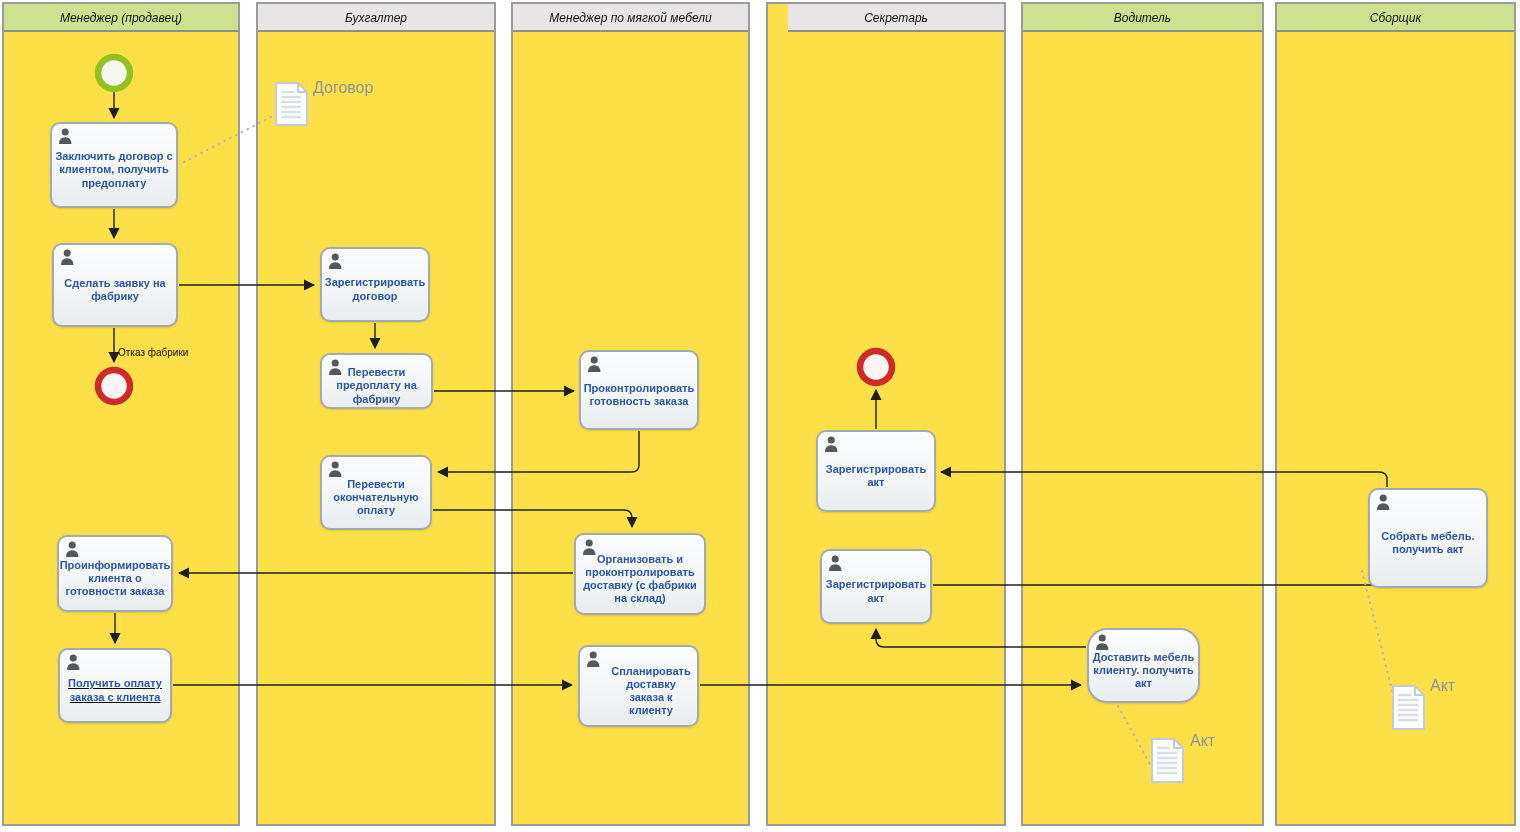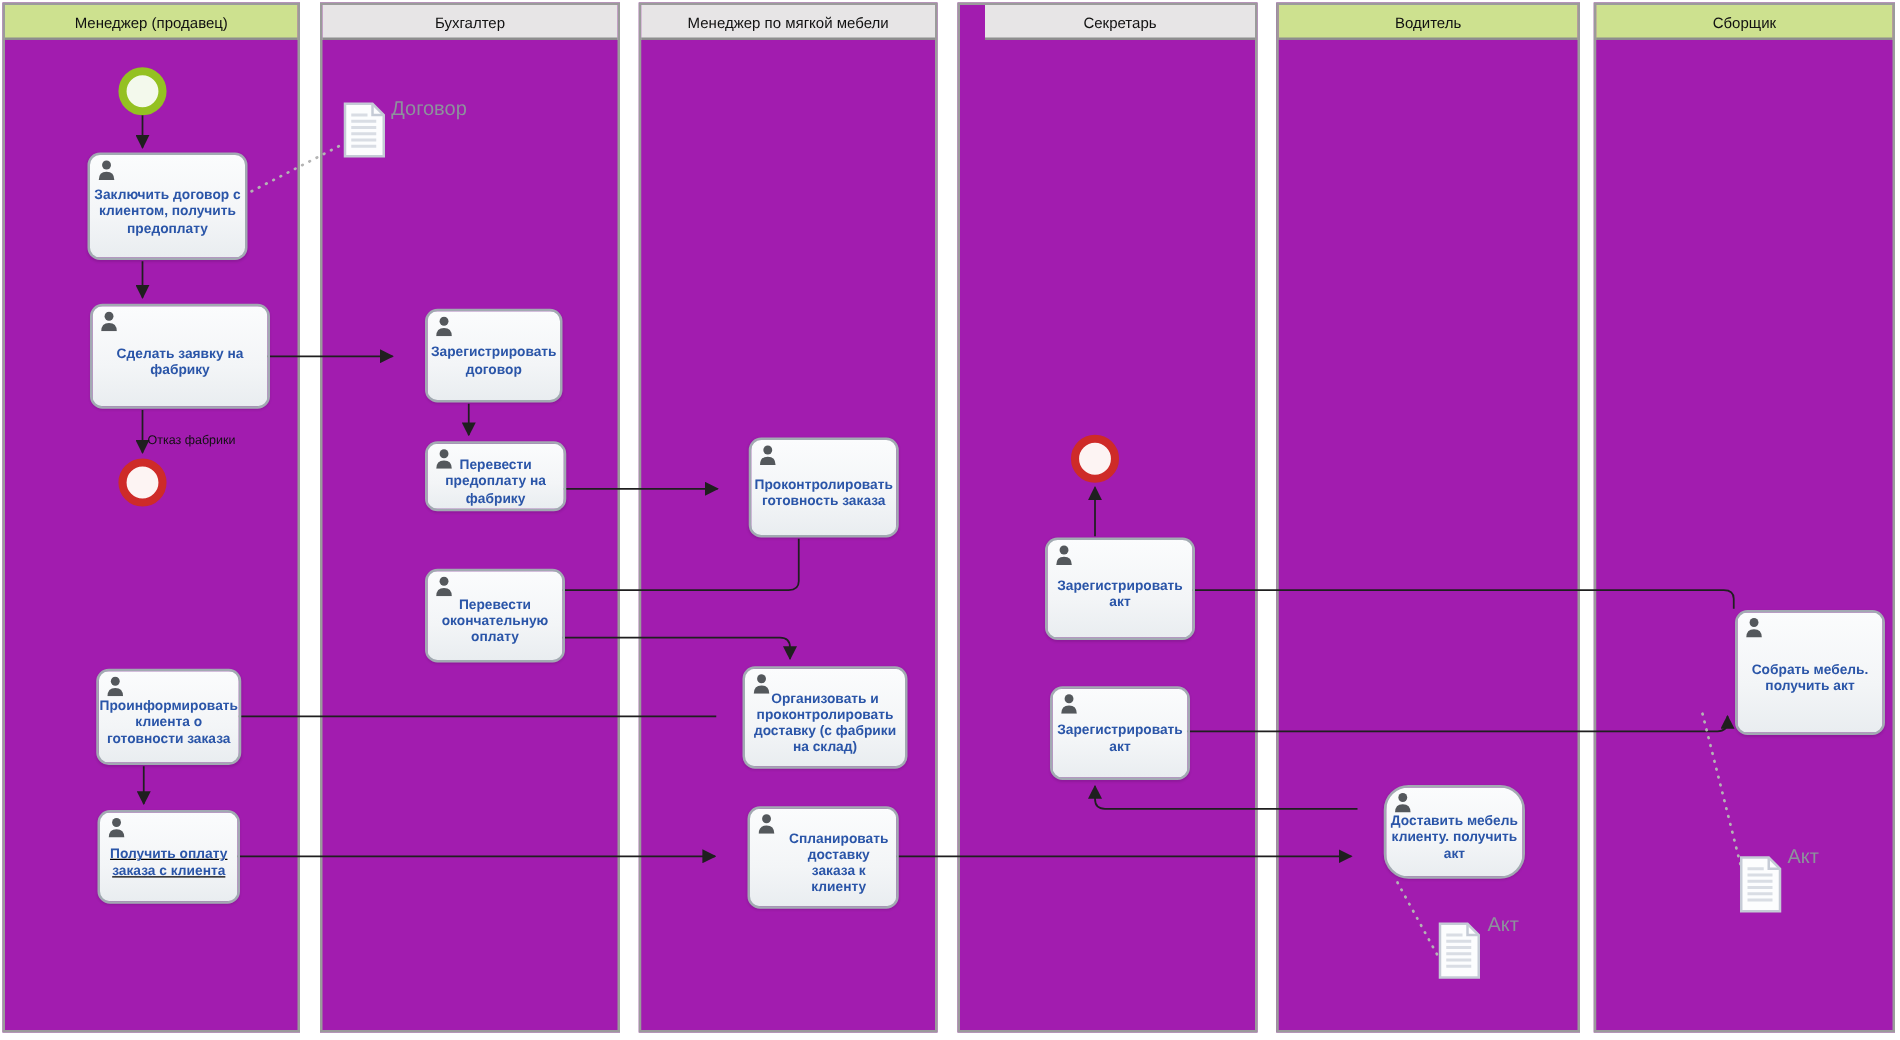--- a/index.html
+++ b/index.html
@@ -1,27 +1,27 @@
 <!DOCTYPE html>
 <html><head>
 <meta charset="utf-8">
 <style>
   html,body{margin:0;padding:0;background:#fff;}
   #canvas{position:relative;width:1520px;height:832px;background:#fff;
           font-family:"Liberation Sans","DejaVu Sans",sans-serif;overflow:hidden;}
-  .lane{position:absolute;top:2px;height:824px;background:#a21caf;border:2px solid #9b9b9b;box-sizing:border-box;}
+  .lane{position:absolute;top:2px;height:824px;background:#fde047;border:2px solid #9b9b9b;box-sizing:border-box;font-style:italic;}
   .lane-header{height:28px;line-height:28px;text-align:center;font-size:12px;color:#111;
                border-bottom:2px solid #8e8e8e;box-sizing:border-box;overflow:hidden;}
   .hdr-green{background:#cde18f;}
   .hdr-gray{background:#e7e5e6;}
   .task{position:absolute;box-sizing:border-box;border:2px solid #a2aab2;border-radius:10px;
         background:linear-gradient(180deg,#fbfcfd 0%,#f3f5f7 60%,#e9edf0 100%);
         box-shadow:0 1px 2px rgba(0,0,0,0.12);
         display:flex;align-items:center;justify-content:center;text-align:center;
-        padding:14px 3px 4px 3px;z-index:3;margin-left:20px;}
+        padding:14px 3px 4px 3px;z-index:3;}
   .task-label{color:#2a55a8;font-weight:bold;font-size:11px;line-height:1.2;}
   .person{position:absolute;top:4px;left:6px;width:18px;height:16px;z-index:4;}
   .float-label{position:absolute;font-size:10px;color:#111;z-index:4;white-space:nowrap;}
   .doc-label{position:absolute;font-size:16px;color:#8d929c;z-index:4;white-space:nowrap;text-align:center;}
   #connectors{position:absolute;left:0;top:0;z-index:2;pointer-events:none;}
 </style>
 </head>
 <body>
 
 <div id="canvas">
@@ -130,21 +130,21 @@
 
   <div class="task" style="left:50px;top:122px;width:128px;height:86px;">
     <svg class="person" viewBox="0 0 20 18">
         <g fill="#54585c">
           <circle cx="8" cy="4.5" r="4"></circle>
           <path d="M1 18 q0 -7.5 7 -7.5 q7 0 7 7.5 z"></path>
         </g>
       </svg>
     <span class="task-label">Заключить договор с клиентом, получить предоплату</span>
   </div>
-  <div class="task" style="left:52px;top:243px;width:144px;height:84px;">
+  <div class="task" style="left:52px;top:243px;width:126px;height:84px;">
     <svg class="person" viewBox="0 0 20 18">
         <g fill="#54585c">
           <circle cx="8" cy="4.5" r="4"></circle>
           <path d="M1 18 q0 -7.5 7 -7.5 q7 0 7 7.5 z"></path>
         </g>
       </svg>
     <span class="task-label">Сделать заявку на фабрику</span>
   </div>
   <div class="task" style="left:57px;top:535px;width:116px;height:77px;">
     <svg class="person" viewBox="0 0 20 18">

